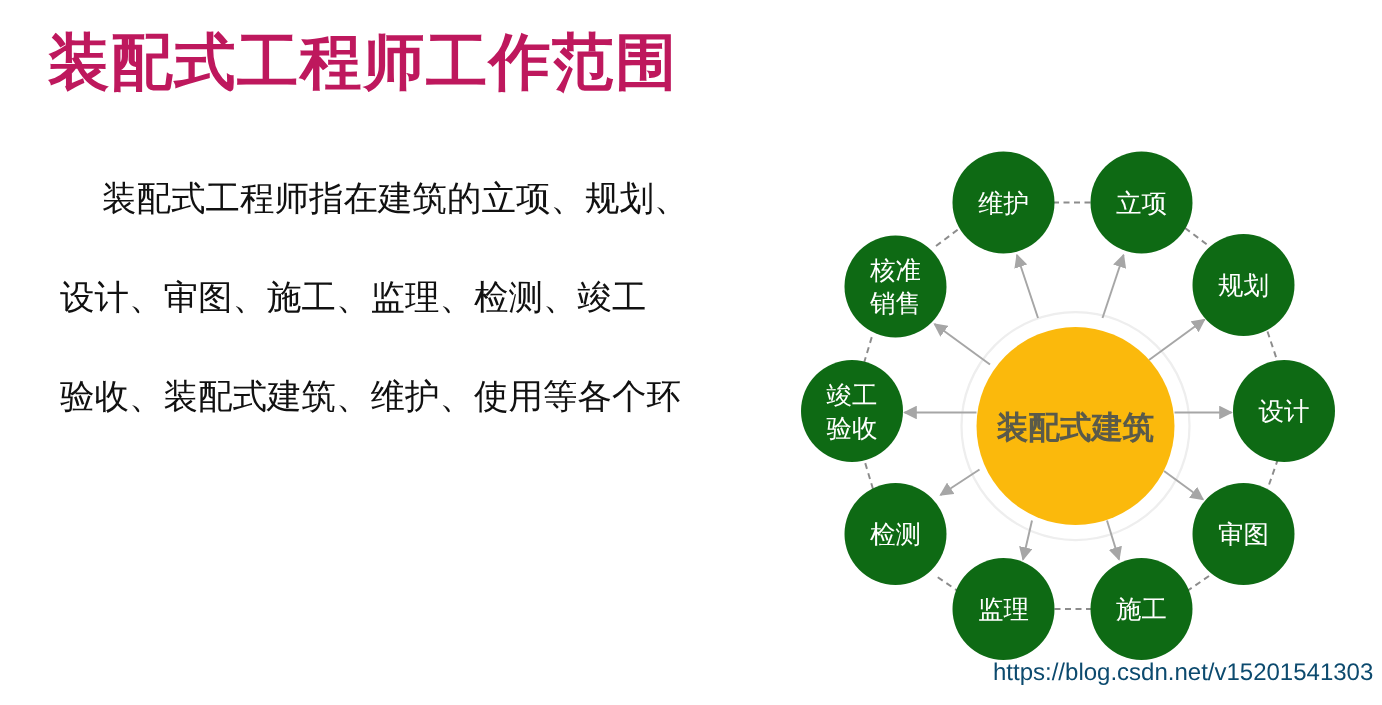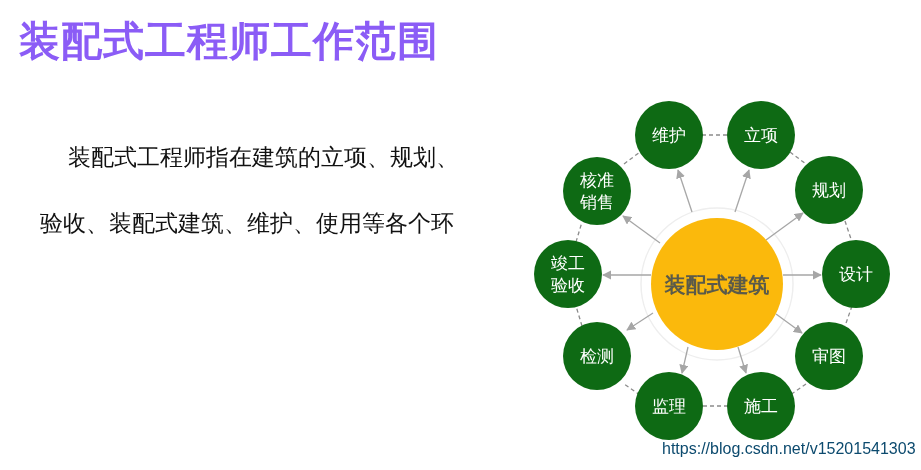--- a/index.html
+++ b/index.html
@@ -1,32 +1,33 @@
 <!DOCTYPE html>
 <html><head>
 <meta charset="utf-8">
 <style>
   html,body{margin:0;padding:0;background:#fff;}
   body{width:921px;height:470px;position:relative;overflow:hidden;font-family:"DejaVu Sans","Liberation Sans",sans-serif;}
-  .title{position:absolute;left:19px;top:14px;font-size:41px;font-weight:bold;color:#8b5cf6;letter-spacing:1px;white-space:nowrap;}
-  .para{position:absolute;left:40px;top:124px;width:480px;font-size:23px;color:#111;line-height:66px;}
+  .title{position:absolute;left:32px;top:14px;font-size:41px;font-weight:bold;color:#be185d;letter-spacing:1px;white-space:nowrap;}
+  .para{position:absolute;left:40px;top:100px;width:480px;font-size:23px;color:#111;line-height:66px;font-family:Liberation Serif, serif;}
   .para .line{display:block;white-space:nowrap;}
   .para .indent{padding-left:28px;}
   svg.diagram{position:absolute;left:0;top:0;}
   .node-label{font-family:"DejaVu Sans","Liberation Sans",sans-serif;fill:#fff;font-size:17px;text-anchor:middle;}
   .center-label{font-family:"DejaVu Sans","Liberation Sans",sans-serif;fill:#5a5a4a;font-size:21px;font-weight:bold;text-anchor:middle;}
   .watermark{position:absolute;left:662px;top:440px;font-size:16px;color:#0c4a6e;white-space:nowrap;font-family:"Liberation Sans",sans-serif;}
 </style>
 </head>
 <body>
 
 <div class="title">装配式工程师工作范围</div>
 
 <div class="para">
   <span class="line indent">装配式工程师指在建筑的立项、规划、</span>
+  <span class="line">设计、审图、施工、监理、检测、竣工</span>
   <span class="line">验收、装配式建筑、维护、使用等各个环</span>
 </div>
 
 <svg class="diagram" width="921" height="470">
   <defs>
     <marker id="arr" viewBox="0 0 10 10" refX="9" refY="5" markerWidth="7" markerHeight="7" orient="auto-start-reverse">
       <path d="M0,0 L10,5 L0,10 z" fill="#a6a6a6"></path>
     </marker>
   </defs>
 

